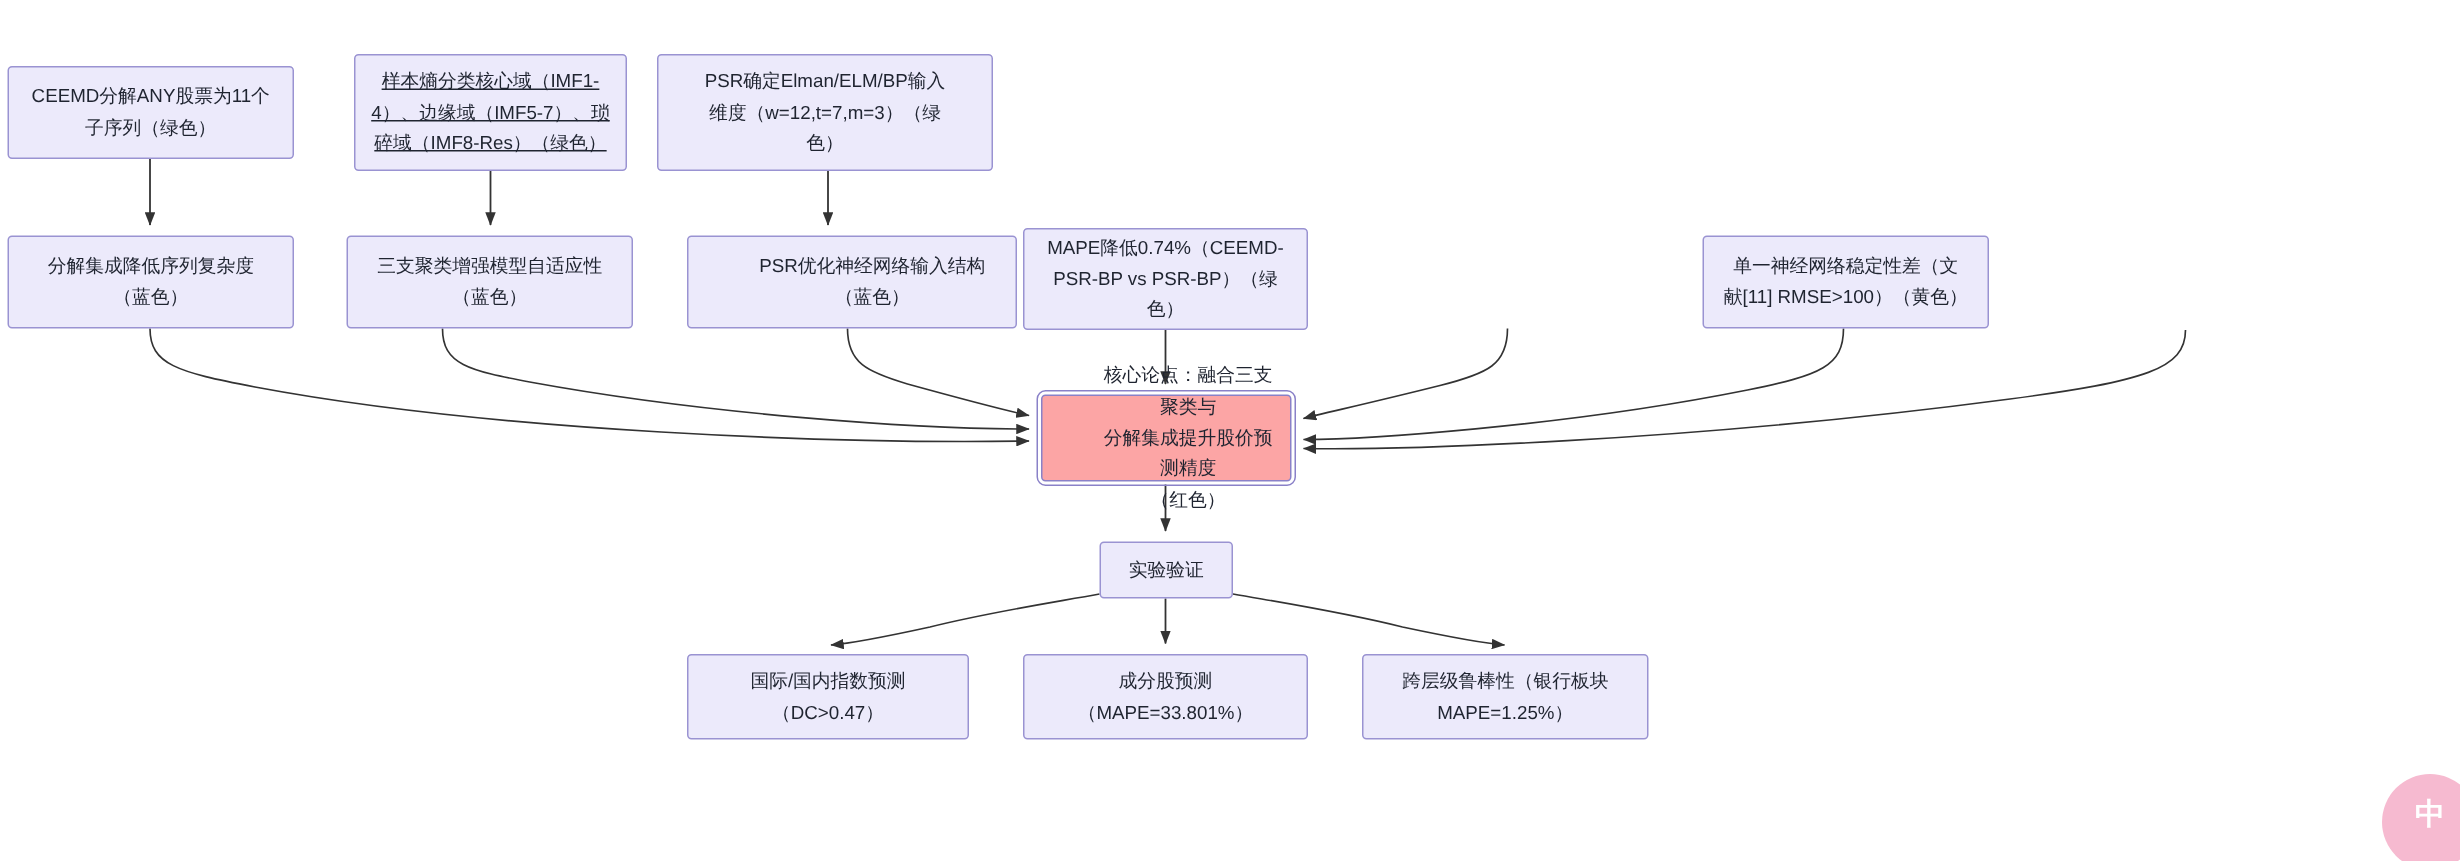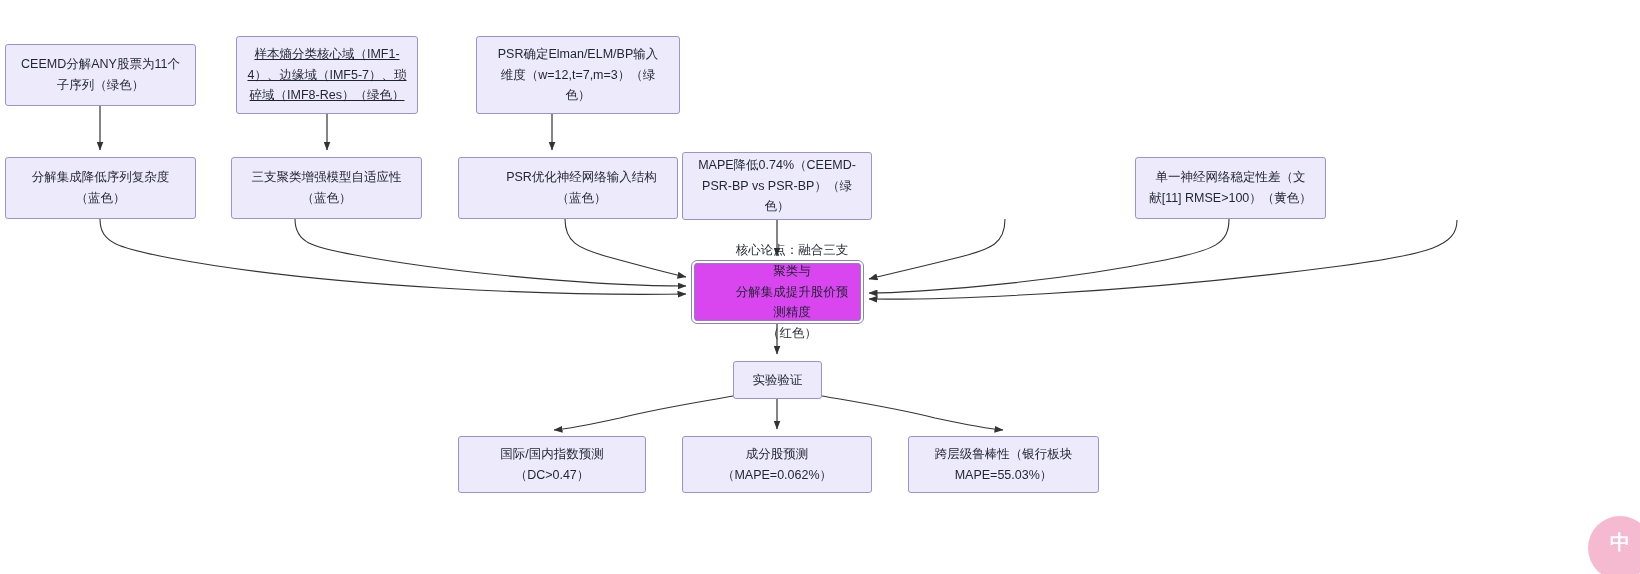--- a/index.html
+++ b/index.html
@@ -33,21 +33,21 @@
     text-align: center;
     color: #1f2430;
     font-size: 12.5px;
     line-height: 1.65;
     padding: 4px 9px;
   }
   .node-box.emphasis {
     border: 1px double #8A81C8;
     outline: 1px solid #8A81C8;
     outline-offset: 2px;
-    background: #d946ef;
+    background: #fca5a5;
     padding-left: 38px;
   }
   .node-label {
     display: block;
     white-space: pre-line;
   }
   #edge-layer {
     position: absolute;
     left: 0; top: 0;
     width: 1640px;
@@ -121,21 +121,21 @@
     <span class="node-label">CEEMD分解ANY股票为11个
 子序列（绿色）</span>
   </div>
 
   <div class="node-box" style="left:236px; top:36px; width:182px; height:78px;text-decoration:underline;">
     <span class="node-label">样本熵分类核心域（IMF1-
 4）、边缘域（IMF5-7）、琐
 碎域（IMF8-Res）（绿色）</span>
   </div>
 
-  <div class="node-box" style="left:476px; top:36px; width:204px; height:78px;">
+  <div class="node-box" style="left:438px; top:36px; width:224px; height:78px;">
     <span class="node-label">PSR确定Elman/ELM/BP输入
 维度（w=12,t=7,m=3）（绿
 色）</span>
   </div>
 
   <div class="node-box" style="left:5px; top:157px; width:191px; height:62px;">
     <span class="node-label">分解集成降低序列复杂度
 （蓝色）</span>
   </div>
 
@@ -172,25 +172,25 @@
     <span class="node-label">实验验证</span>
   </div>
 
   <div class="node-box" style="left:458px; top:436px; width:188px; height:57px;">
     <span class="node-label">国际/国内指数预测
 （DC&gt;0.47）</span>
   </div>
 
   <div class="node-box" style="left:682px; top:436px; width:190px; height:57px;">
     <span class="node-label">成分股预测
-（MAPE=0.062%）</span>
+（MAPE=33.801%）</span>
   </div>
 
   <div class="node-box" style="left:908px; top:436px; width:191px; height:57px;">
     <span class="node-label">跨层级鲁棒性（银行板块
-MAPE=55.03%）</span>
+MAPE=1.25%）</span>
   </div>
 
   <div id="watermark" style="left:1588px; top:516px;">
     <span class="wm-text">中</span>
   </div>
 
 </div>
 
 </body></html>

